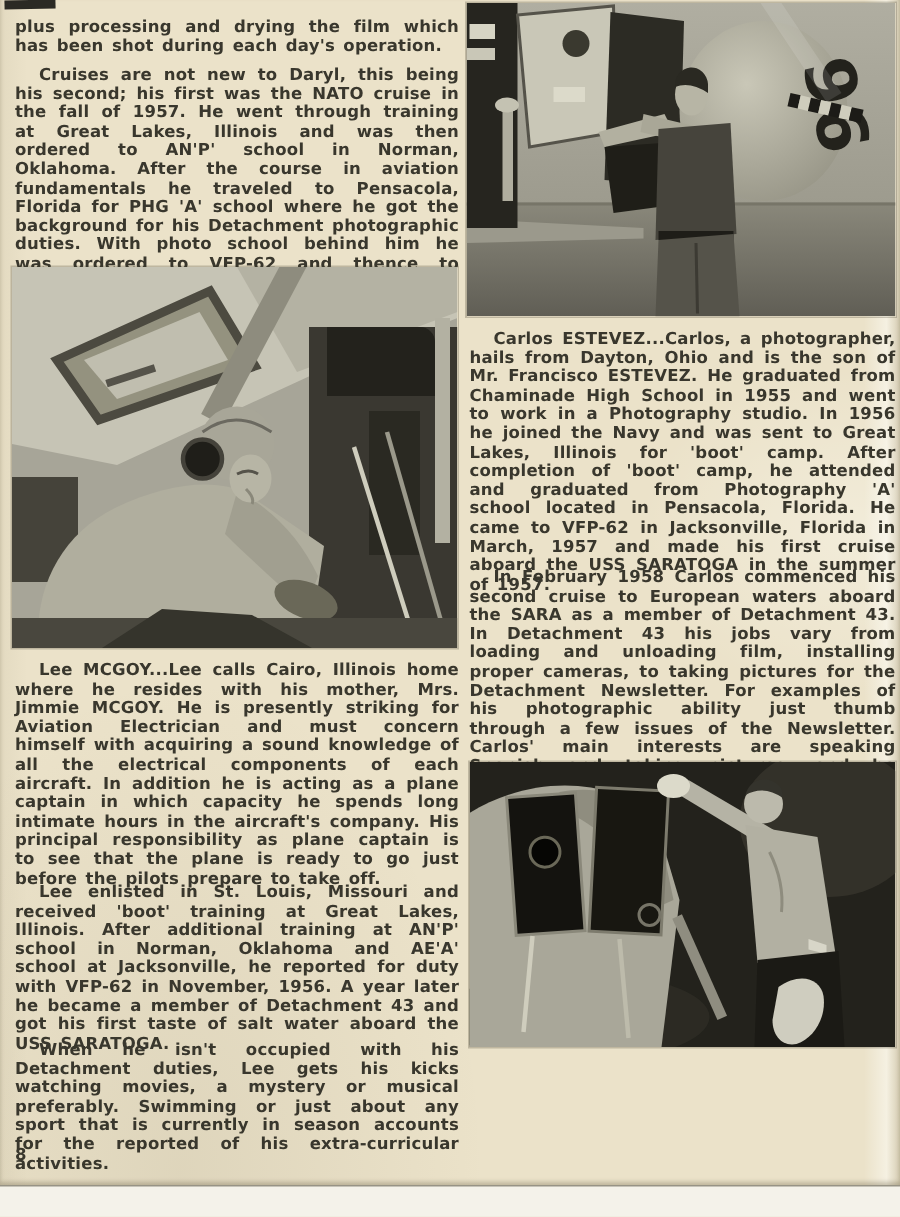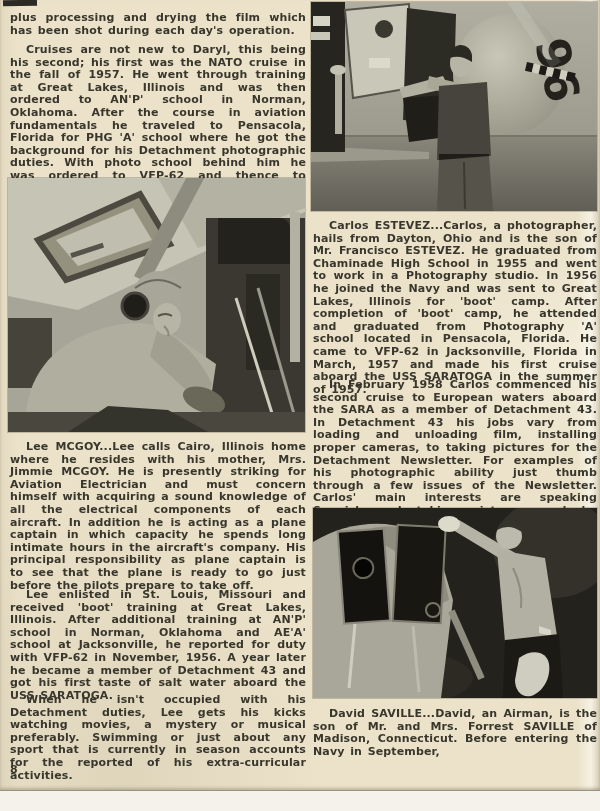--- a/index.html
+++ b/index.html
@@ -171,17 +171,16 @@
       <circle cx="196" cy="28" r="13" fill="#bcbaac"></circle>
       <path d="M184,22 a13,13 0 0 1 24,-4 l1,6 q-13,-9 -25,-2 Z" fill="#34332c"></path>
       <path d="M184,42 L232,50 L244,128 L192,134 Z" fill="#b2b0a2"></path>
       <path d="M200,60 q10,20 8,40" stroke="#8e8c7e" stroke-width="2" fill="none"></path>
       <path d="M226,118 l12,4 0,6 -12,-3 Z" fill="#d8d6c8"></path>
       <path d="M192,132 L246,126 L250,190 L190,190 Z" fill="#1b1a15"></path>
       <path d="M206,150 c14,-10 28,-6 30,6 c2,14 -6,28 -18,32 c-10,2 -16,-6 -16,-16 Z" fill="#cfcdbf"></path>
     </svg>
   </div>
 
-  <p class="txt" style="left:313px;top:708px;width:284px;">David SAVILLE...David, an Airman, is the son of Mr. and Mrs. Forrest SAVILLE of Madison, Connecticut. Before entering the Navy in September,</p>
 
 </div>
 
 <div id="bottom-strip"></div>
 
 </body></html>

